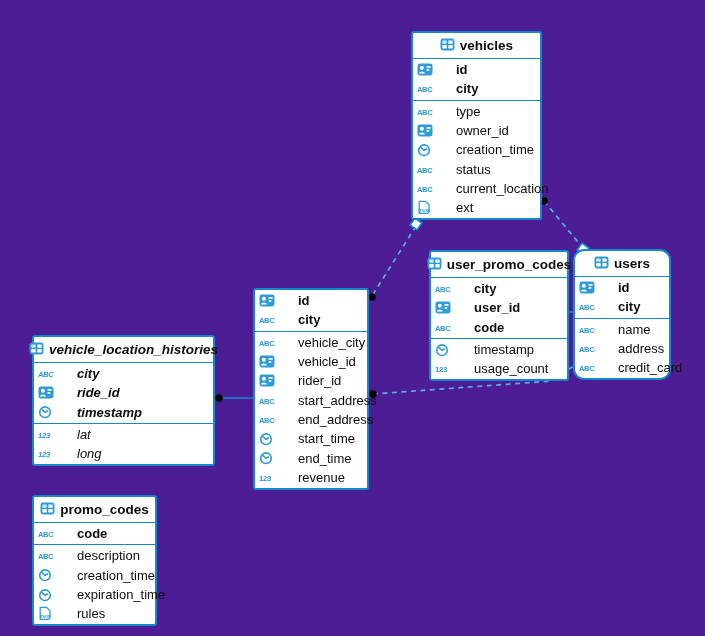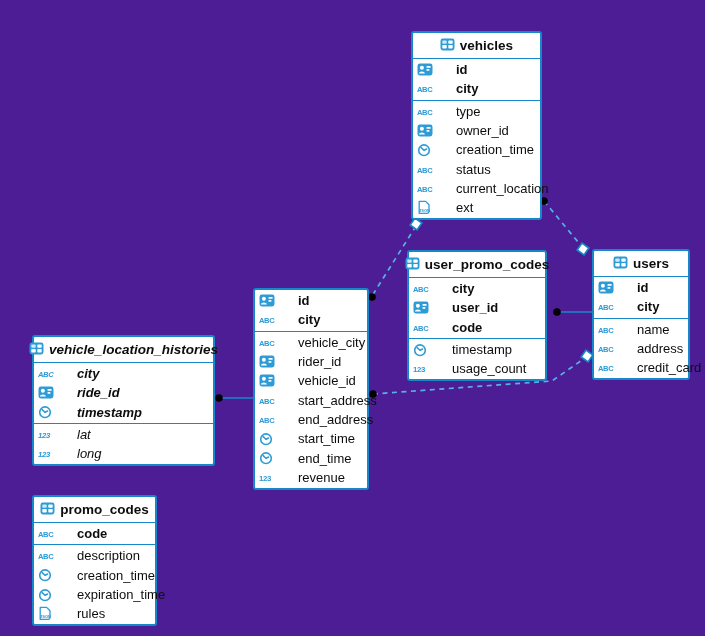--- a/index.html
+++ b/index.html
@@ -134,21 +134,21 @@
           <span class="ic">
             <svg width="14" height="15" viewBox="0 0 14 15">
               <path d="M2.2 1.4 H8.6 L12 4.8 V11.6 Q12 13.4 10.2 13.4 H2.2 Z" fill="none" stroke="#2d9bd5" stroke-width="1.3" stroke-linejoin="round"></path>
               <text x="1.9" y="12.3" font-family="Liberation Sans,sans-serif" font-size="4.1" font-weight="bold" fill="#2d9bd5">JSON</text>
             </svg>
           </span>
           <span class="fname">ext</span>
         </div>
       </div>
     </div>
-    <div class="tbl" style="left: 407px; top: 250px; width: 140px;">
+    <div class="tbl" style="left: 429px; top: 250px; width: 140px;">
       <div class="tbl-header">
         <span class="ic"><svg width="15" height="13" viewBox="0 0 15 13">
             <rect x="0.5" y="0.5" width="14" height="12" rx="2.4" fill="#2d9bd5"></rect>
             <rect x="2.3" y="2.4" width="4.4" height="3.4" rx="0.7" fill="#cfeafa"></rect>
             <rect x="8.3" y="2.4" width="4.4" height="3.4" rx="0.7" fill="#ffffff"></rect>
             <rect x="2.3" y="7.1" width="4.4" height="3.4" rx="0.7" fill="#ffffff"></rect>
             <rect x="8.3" y="7.1" width="4.4" height="3.4" rx="0.7" fill="#ffffff"></rect>
           </svg></span>
         <span>user_promo_codes</span>
       </div>
@@ -196,21 +196,21 @@
         <div class="row">
           <span class="ic">
             <svg width="18" height="11" viewBox="0 0 18 11">
               <text x="0" y="8.5" font-family="Liberation Sans,sans-serif" font-size="7.8" font-weight="bold" letter-spacing="-0.3" fill="#2d9bd5">123</text>
             </svg>
           </span>
           <span class="fname">usage_count</span>
         </div>
       </div>
     </div>
-    <div class="tbl" style="left: 592px; top: 249px; width: 98px;">
+    <div class="tbl" style="left: 573px; top: 249px; width: 98px; border-radius: 11px;">
       <div class="tbl-header">
         <span class="ic"><svg width="15" height="13" viewBox="0 0 15 13">
             <rect x="0.5" y="0.5" width="14" height="12" rx="2.4" fill="#2d9bd5"></rect>
             <rect x="2.3" y="2.4" width="4.4" height="3.4" rx="0.7" fill="#cfeafa"></rect>
             <rect x="8.3" y="2.4" width="4.4" height="3.4" rx="0.7" fill="#ffffff"></rect>
             <rect x="2.3" y="7.1" width="4.4" height="3.4" rx="0.7" fill="#ffffff"></rect>
             <rect x="8.3" y="7.1" width="4.4" height="3.4" rx="0.7" fill="#ffffff"></rect>
           </svg></span>
         <span>users</span>
       </div>
@@ -298,33 +298,33 @@
         <div class="row">
           <span class="ic">
             <svg width="16" height="13" viewBox="0 0 16 13">
               <rect x="0.5" y="0.5" width="15" height="12" rx="2.4" fill="#2d9bd5"></rect>
               <circle cx="4.9" cy="4.8" r="2" fill="#fff"></circle>
               <path d="M1.9 10.6 C1.9 7.9 7.9 7.9 7.9 10.6 Z" fill="#fff"></path>
               <rect x="9.4" y="3.1" width="4.3" height="1.7" rx="0.85" fill="#fff"></rect>
               <rect x="9.4" y="6.1" width="3.1" height="1.7" rx="0.85" fill="#fff"></rect>
             </svg>
           </span>
+          <span class="fname">vehicle_id</span>
+        </div>
+        <div class="row">
+          <span class="ic">
+            <svg width="16" height="13" viewBox="0 0 16 13">
+              <rect x="0.5" y="0.5" width="15" height="12" rx="2.4" fill="#2d9bd5"></rect>
+              <circle cx="4.9" cy="4.8" r="2" fill="#fff"></circle>
+              <path d="M1.9 10.6 C1.9 7.9 7.9 7.9 7.9 10.6 Z" fill="#fff"></path>
+              <rect x="9.4" y="3.1" width="4.3" height="1.7" rx="0.85" fill="#fff"></rect>
+              <rect x="9.4" y="6.1" width="3.1" height="1.7" rx="0.85" fill="#fff"></rect>
+            </svg>
+          </span>
           <span class="fname">rider_id</span>
-        </div>
-        <div class="row">
-          <span class="ic">
-            <svg width="16" height="13" viewBox="0 0 16 13">
-              <rect x="0.5" y="0.5" width="15" height="12" rx="2.4" fill="#2d9bd5"></rect>
-              <circle cx="4.9" cy="4.8" r="2" fill="#fff"></circle>
-              <path d="M1.9 10.6 C1.9 7.9 7.9 7.9 7.9 10.6 Z" fill="#fff"></path>
-              <rect x="9.4" y="3.1" width="4.3" height="1.7" rx="0.85" fill="#fff"></rect>
-              <rect x="9.4" y="6.1" width="3.1" height="1.7" rx="0.85" fill="#fff"></rect>
-            </svg>
-          </span>
-          <span class="fname">vehicle_id</span>
         </div>
         <div class="row">
           <span class="ic">
             <svg width="18" height="11" viewBox="0 0 18 11">
               <text x="0" y="8.5" font-family="Liberation Sans,sans-serif" font-size="7.6" font-weight="bold" letter-spacing="-0.4" fill="#2d9bd5">ABC</text>
             </svg>
           </span>
           <span class="fname">start_address</span>
         </div>
         <div class="row">

